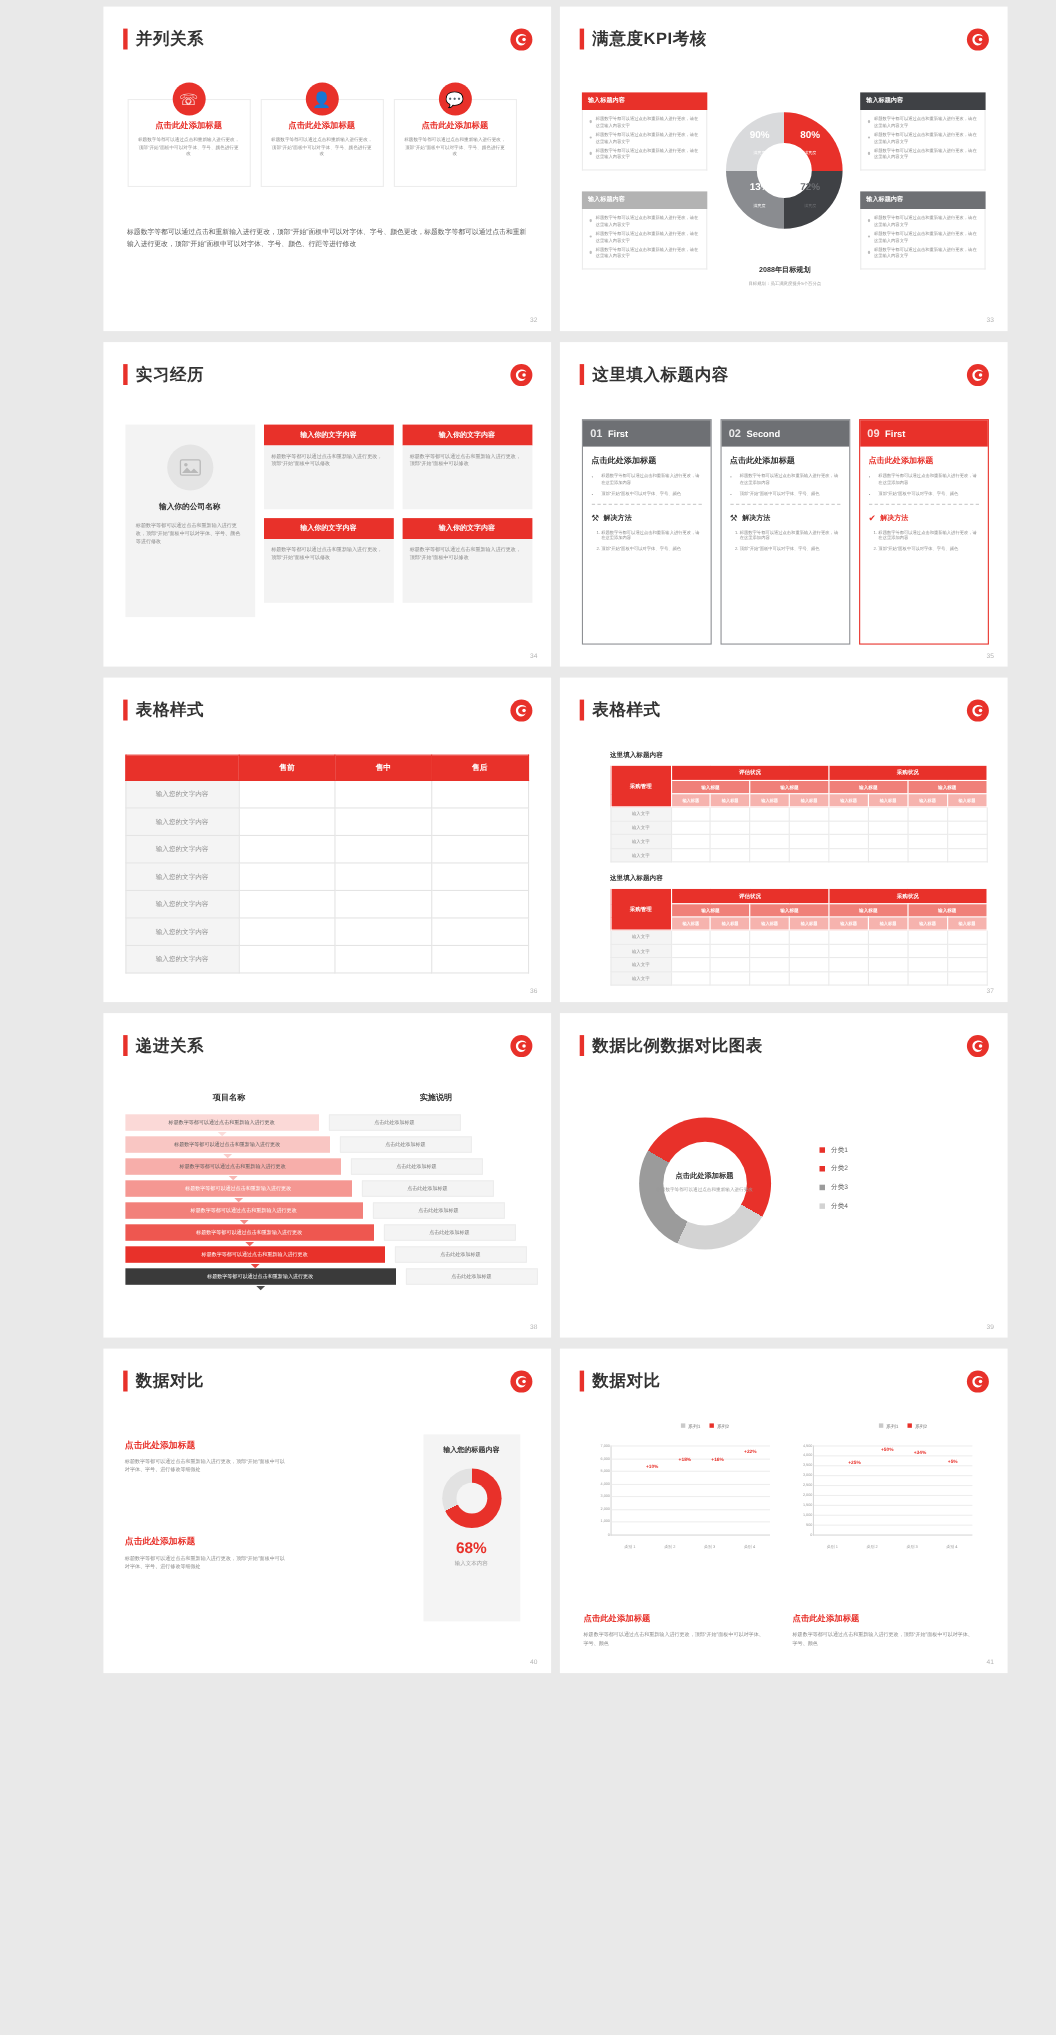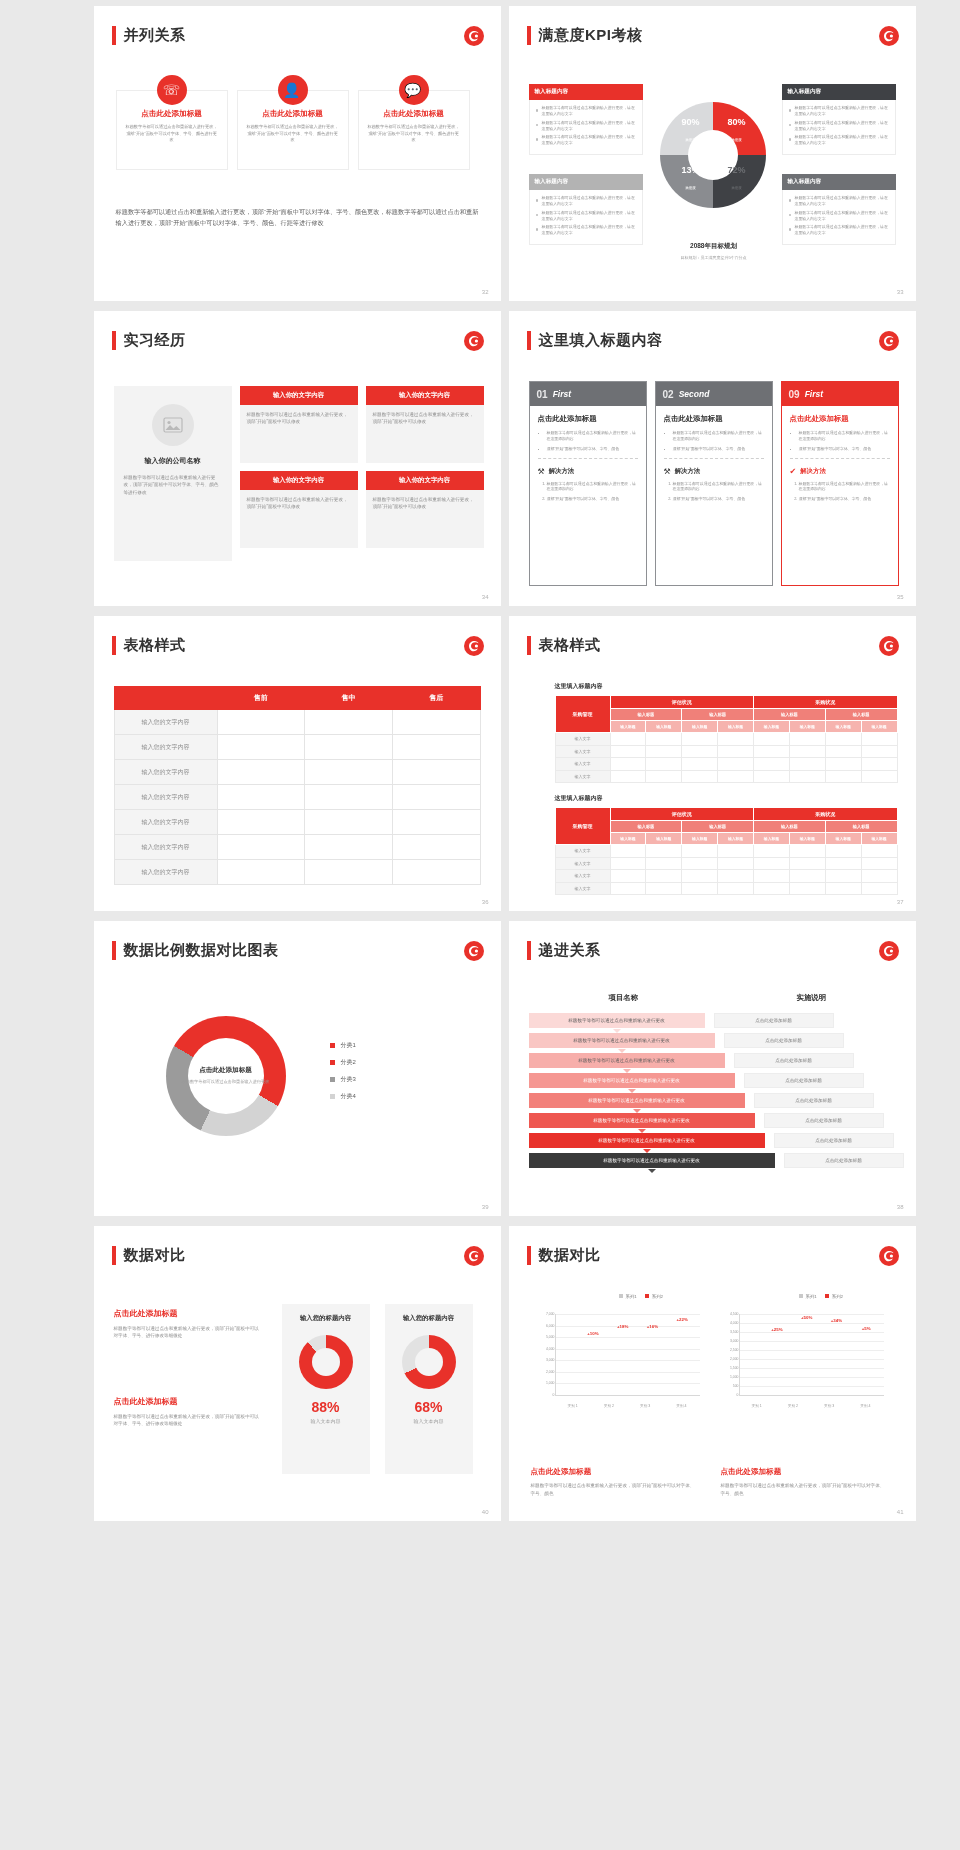--- a/index.html
+++ b/index.html
@@ -46,21 +46,21 @@
   .s34-cell{width:118px;}
   .s34-hd{background:#e8312a;color:#fff;font-size:6.4px;font-weight:bold;text-align:center;padding:5px 0;}
   .s34-bd{background:#f3f3f3;padding:6px 7px;height:58px;box-sizing:border-box;}
   
   .s35{position:absolute;left:20px;top:70px;display:flex;gap:8px;}
   .s35-col{width:118px;height:205px;border:1.4px solid #8e9094;box-sizing:border-box;background:#fff;}
   .s35-col.act{border-color:#e8312a;}
   .s35-top{height:24px;background:#6e7074;display:flex;align-items:center;padding:0 7px;color:#fff;position:relative;}
   .s35-col.act .s35-top{background:#e8312a;}
   .s35-num{font-size:10px;font-weight:bold;opacity:.85;margin-right:5px;}
-  .s35-nm{font-size:8.5px;font-weight:bold;font-style:italic;}
+  .s35-nm{font-size:8.5px;font-weight:bold;}
   .s35-body{padding:8px 8px;}
   .s35-h{font-size:7.4px;font-weight:bold;color:#333;margin-bottom:6px;}
   .s35-col.act .s35-h{color:#e8312a;}
   .s35-body li{font-size:3.9px;line-height:1.5;color:#8c8c8c;margin-bottom:4px;}
   .s35-body ul,.s35-body ol{margin:0 0 6px;padding-left:9px;}
   .s35-sol{display:flex;align-items:center;font-size:6.4px;font-weight:bold;color:#333;margin:8px 0 5px;}
   .s35-col.act .s35-sol{color:#e8312a;}
   .s35-sol .mk{margin-right:4px;font-size:8px;}
   .s35-dash{border-top:1px dashed #cfcfcf;margin:6px 0;}
   
@@ -590,59 +590,20 @@
               </tr>
       </tbody>
           </table>
     </div>
     <div class="pg">37</div>
   </div>
 
   <div class="slide">
     <div class="ttl">
           <div class="bar"></div>
-          <div class="tx">数据比例数据对比图表</div>
-        </div>
-    <div class="logo">
-      <svg width="22" height="22" viewBox="0 0 22 22">
-            <circle cx="11" cy="11" r="10" fill="#e8312a"></circle>
-            <path d="M6 11c0-3 2.5-5 5.5-5 2 0 3.5 1 4 2.2-1-.6-2-.9-3.2-.9-2.4 0-4.3 1.6-4.3 3.7 0 2 1.6 3.5 3.8 3.5 1.4 0 2.4-.5 3.1-1.2-.6 1.8-2.3 3-4.4 3C8.2 16.3 6 14 6 11z" fill="#fff"></path>
-            <circle cx="13.4" cy="11" r="1.6" fill="#fff"></circle>
-          </svg>
-    </div>
-    <div class="ring39">
-      <div class="ctr">
-        <b>点击此处添加标题</b>
-        <span>标题数字等都可以通过点击和重新输入进行更改</span>
-      </div>
-    </div>
-    <div class="lg39">
-      <div>
-            <i style="background:#e8312a"></i>
-            <span>分类1</span>
-          </div>
-      <div>
-            <i style="background:#e8312a"></i>
-            <span>分类2</span>
-          </div>
-      <div>
-            <i style="background:#9b9b9b"></i>
-            <span>分类3</span>
-          </div>
-      <div>
-            <i style="background:#d3d3d3"></i>
-            <span>分类4</span>
-          </div>
-    </div>
-    <div class="pg">39</div>
-  </div>
-
-  <div class="slide">
-    <div class="ttl">
-          <div class="bar"></div>
           <div class="tx">递进关系</div>
         </div>
     <div class="logo">
       <svg width="22" height="22" viewBox="0 0 22 22">
             <circle cx="11" cy="11" r="10" fill="#e8312a"></circle>
             <path d="M6 11c0-3 2.5-5 5.5-5 2 0 3.5 1 4 2.2-1-.6-2-.9-3.2-.9-2.4 0-4.3 1.6-4.3 3.7 0 2 1.6 3.5 3.8 3.5 1.4 0 2.4-.5 3.1-1.2-.6 1.8-2.3 3-4.4 3C8.2 16.3 6 14 6 11z" fill="#fff"></path>
             <circle cx="13.4" cy="11" r="1.6" fill="#fff"></circle>
           </svg>
     </div>
     <div class="s38-hdr" style="left:100px;">项目名称</div>
@@ -696,42 +657,75 @@
             </div>
             <div class="s38-right">点击此处添加标题</div>
           </div>
     </div>
     <div class="pg">38</div>
   </div>
 
   <div class="slide">
     <div class="ttl">
           <div class="bar"></div>
+          <div class="tx">数据比例数据对比图表</div>
+        </div>
+    <div class="logo">
+      <svg width="22" height="22" viewBox="0 0 22 22">
+            <circle cx="11" cy="11" r="10" fill="#e8312a"></circle>
+            <path d="M6 11c0-3 2.5-5 5.5-5 2 0 3.5 1 4 2.2-1-.6-2-.9-3.2-.9-2.4 0-4.3 1.6-4.3 3.7 0 2 1.6 3.5 3.8 3.5 1.4 0 2.4-.5 3.1-1.2-.6 1.8-2.3 3-4.4 3C8.2 16.3 6 14 6 11z" fill="#fff"></path>
+            <circle cx="13.4" cy="11" r="1.6" fill="#fff"></circle>
+          </svg>
+    </div>
+    <div class="ring39">
+      <div class="ctr">
+        <b>点击此处添加标题</b>
+        <span>标题数字等都可以通过点击和重新输入进行更改</span>
+      </div>
+    </div>
+    <div class="lg39">
+      <div>
+            <i style="background:#e8312a"></i>
+            <span>分类1</span>
+          </div>
+      <div>
+            <i style="background:#e8312a"></i>
+            <span>分类2</span>
+          </div>
+      <div>
+            <i style="background:#9b9b9b"></i>
+            <span>分类3</span>
+          </div>
+      <div>
+            <i style="background:#d3d3d3"></i>
+            <span>分类4</span>
+          </div>
+    </div>
+    <div class="pg">39</div>
+  </div>
+
+  <div class="slide">
+    <div class="ttl">
+          <div class="bar"></div>
           <div class="tx">数据对比</div>
         </div>
     <div class="logo">
       <svg width="22" height="22" viewBox="0 0 22 22">
             <circle cx="11" cy="11" r="10" fill="#e8312a"></circle>
             <path d="M6 11c0-3 2.5-5 5.5-5 2 0 3.5 1 4 2.2-1-.6-2-.9-3.2-.9-2.4 0-4.3 1.6-4.3 3.7 0 2 1.6 3.5 3.8 3.5 1.4 0 2.4-.5 3.1-1.2-.6 1.8-2.3 3-4.4 3C8.2 16.3 6 14 6 11z" fill="#fff"></path>
             <circle cx="13.4" cy="11" r="1.6" fill="#fff"></circle>
           </svg>
     </div>
     <div class="s40-txt" style="top:82px;">
       <div class="s40-h">点击此处添加标题</div>
       <div class="tiny2">标题数字等都可以通过点击和重新输入进行更改，顶部“开始”面板中可以对字体、字号、进行修改等细微处</div>
     </div>
     <div class="s40-txt" style="top:170px;">
       <div class="s40-h">点击此处添加标题</div>
       <div class="tiny2">标题数字等都可以通过点击和重新输入进行更改，顶部“开始”面板中可以对字体、字号、进行修改等细微处</div>
-    </div>
-    <div class="s40-card" style="left:188px;">
-      <div class="hd">输入您的标题内容</div>
-      <div class="ring40" style="background:conic-gradient(#e8312a 0deg 317deg,#e2e2e2 317deg 360deg);"></div>
-      <div class="s40-pct">88%</div>
-      <div class="s40-sub">输入文本内容</div>
     </div>
     <div class="s40-card" style="left:291px;">
       <div class="hd">输入您的标题内容</div>
       <div class="ring40" style="background:conic-gradient(#e8312a 0deg 245deg,#e2e2e2 245deg 360deg);"></div>
       <div class="s40-pct">68%</div>
       <div class="s40-sub">输入文本内容</div>
     </div>
     <div class="pg">40</div>
   </div>
 

